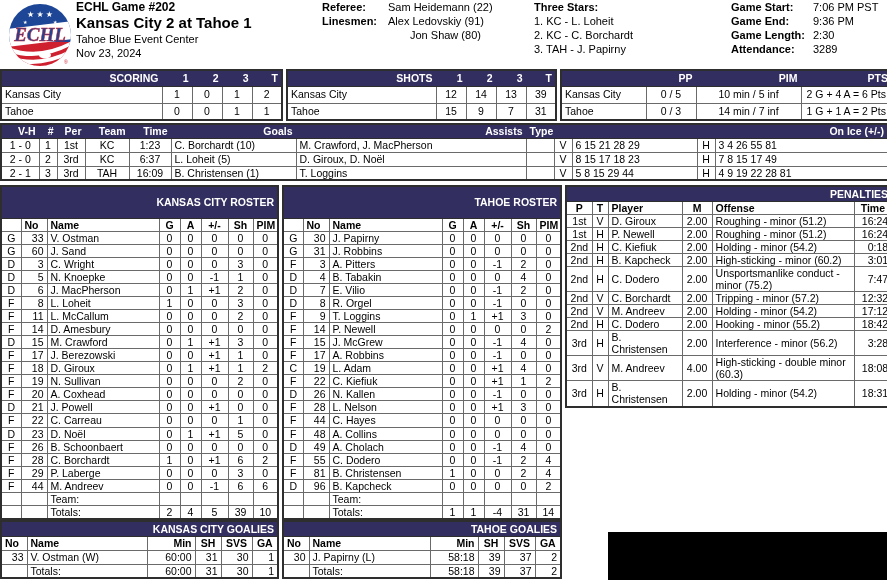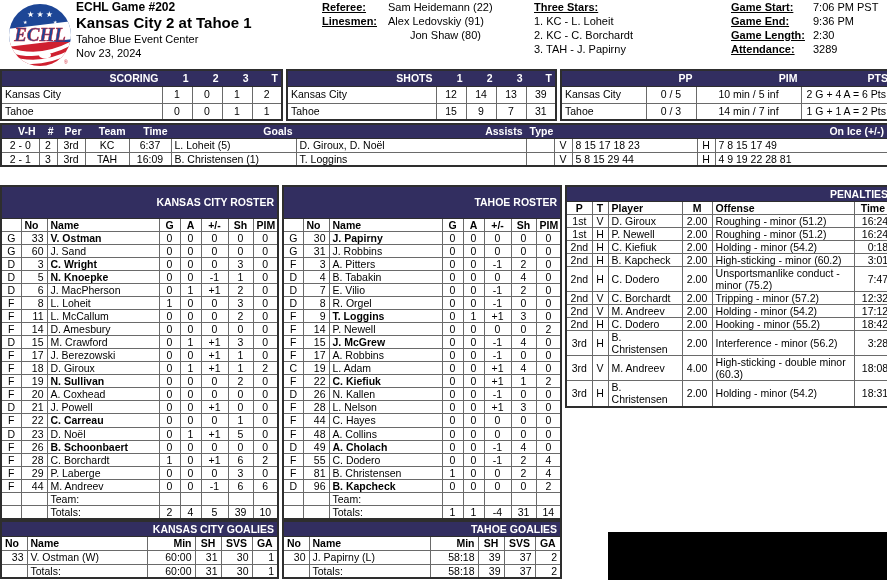--- a/index.html
+++ b/index.html
@@ -9,31 +9,31 @@
   
   .hdr{position:absolute;top:0;left:0;width:887px;height:67px;display:flex;align-items:flex-start;}
   .logo-wrap{width:76px;padding:2px 0 0 8px;box-sizing:border-box;}
   .hdr-block{font-size:11px;line-height:14px;padding-top:0;}
   .game-info{width:246px;}
   .game-no{font-weight:700;font-size:12px;}
   .matchup{font-weight:700;font-size:15px;line-height:18px;}
   .officials{width:212px;display:grid;grid-template-columns:62px auto;column-gap:4px;align-content:start;}
   .stars{width:197px;}
   .times{width:150px;display:grid;grid-template-columns:79px auto;column-gap:3px;align-content:start;}
-  .b{font-weight:700;text-decoration:underline;}
+  .b{font-weight:700;}
   .indent{padding-left:22px;}
 
   
   .tbl{border-collapse:collapse;table-layout:fixed;background:#fff;border:2px solid #2e2e2e;}
   .tbl th,.tbl td{border:1px solid #6a6a6a;padding:0 3px;font-size:10.5px;line-height:1.15;
                   overflow:hidden;white-space:nowrap;box-sizing:border-box;}
   .tbl th{font-weight:700;background:#fff;}
   tr.navy th{background:#322e60;color:#fff;border-color:#322e60;border-bottom-color:#2e2e2e;text-align:right;}
   .l{text-align:left}.c{text-align:center}.r{text-align:right}
-  .bold{font-weight:700;}
+  .bold{font-weight:400;}
 
   
   .summary-row{position:absolute;top:69px;left:0;display:flex;gap:3px;}
   .summary-row tr{height:17px;}
   .summary-row thead tr{height:16px;}
 
   
   .goals-tbl{position:absolute;top:123px;left:0;width:887px;}
   .goals-tbl tr{height:14px;}
 
@@ -243,20 +243,34 @@
       <th class="c">Team</th>
       <th class="c">Time</th>
       <th class="c">Goals</th>
       <th class="c">Assists</th>
       <th class="c">Type</th>
       <th class="c" colspan="4">On Ice (+/-)</th>
     </tr>
       </thead>
     <tbody>
 
+    <tr>
+        <td class="c">1 - 0</td>
+        <td class="c">1</td>
+        <td class="c">1st</td>
+        <td class="c">KC</td>
+        <td class="c">1:23</td>
+        <td class="l">C. Borchardt (10)</td>
+        <td class="l">M. Crawford, J. MacPherson</td>
+        <td class="c"></td>
+        <td class="c">V</td>
+        <td class="l">6 15 21 28 29</td>
+        <td class="c">H</td>
+        <td class="l">3 4 26 55 81</td>
+      </tr>
         <tr>
         <td class="c">2 - 0</td>
         <td class="c">2</td>
         <td class="c">3rd</td>
         <td class="c">KC</td>
         <td class="c">6:37</td>
         <td class="l">L. Loheit (5)</td>
         <td class="l">D. Giroux, D. Noël</td>
         <td class="c"></td>
         <td class="c">V</td>

